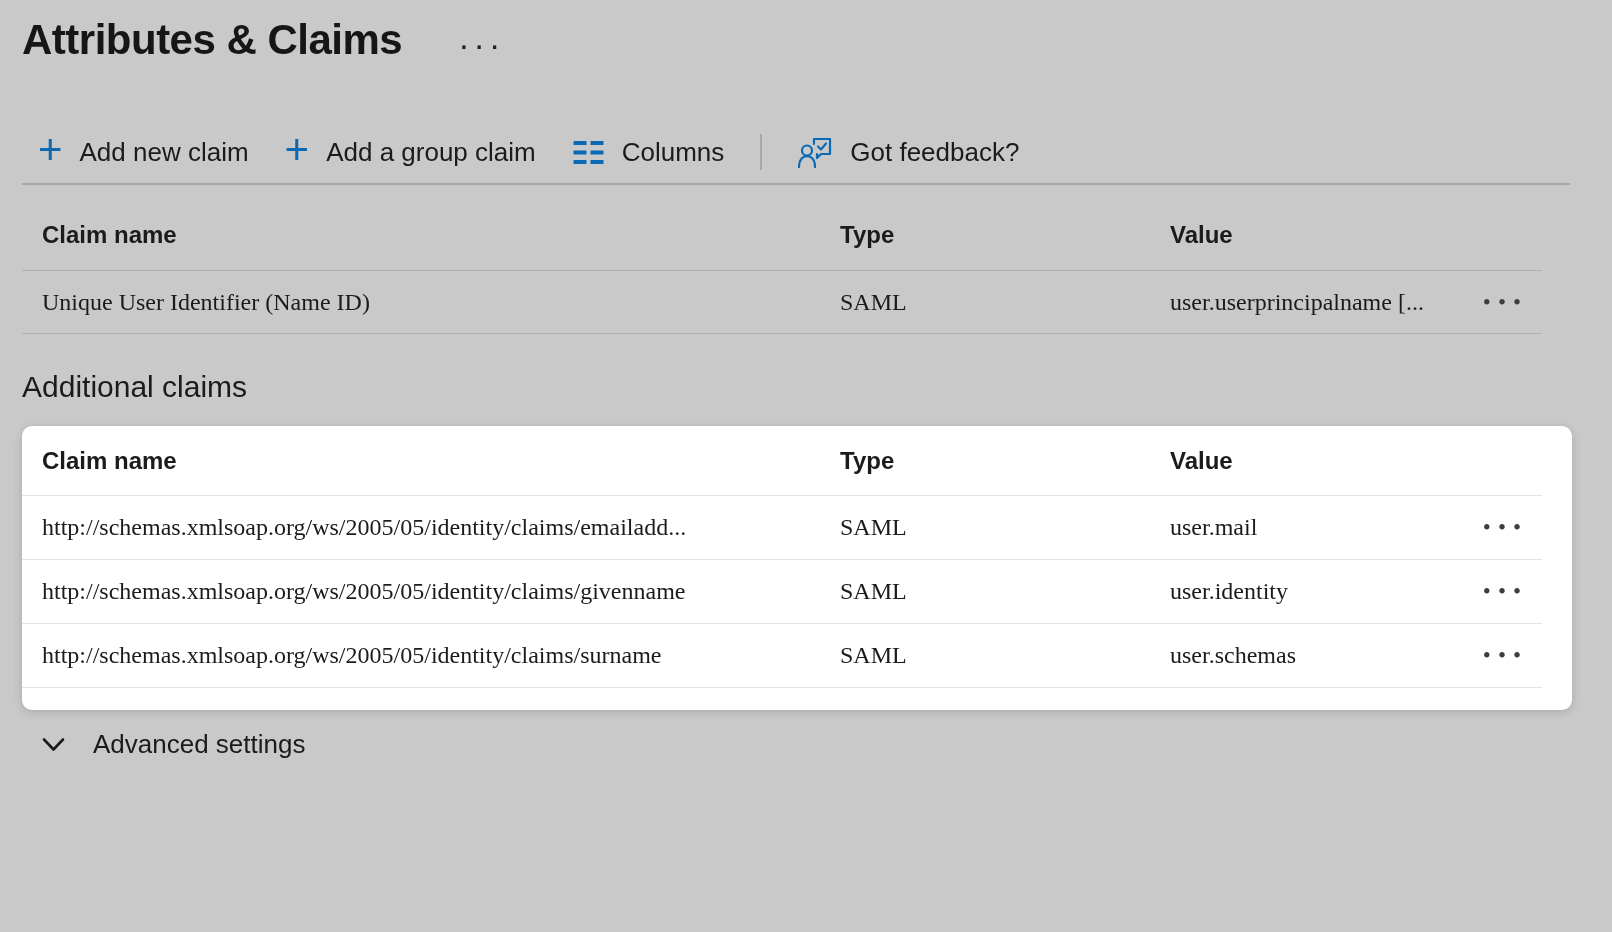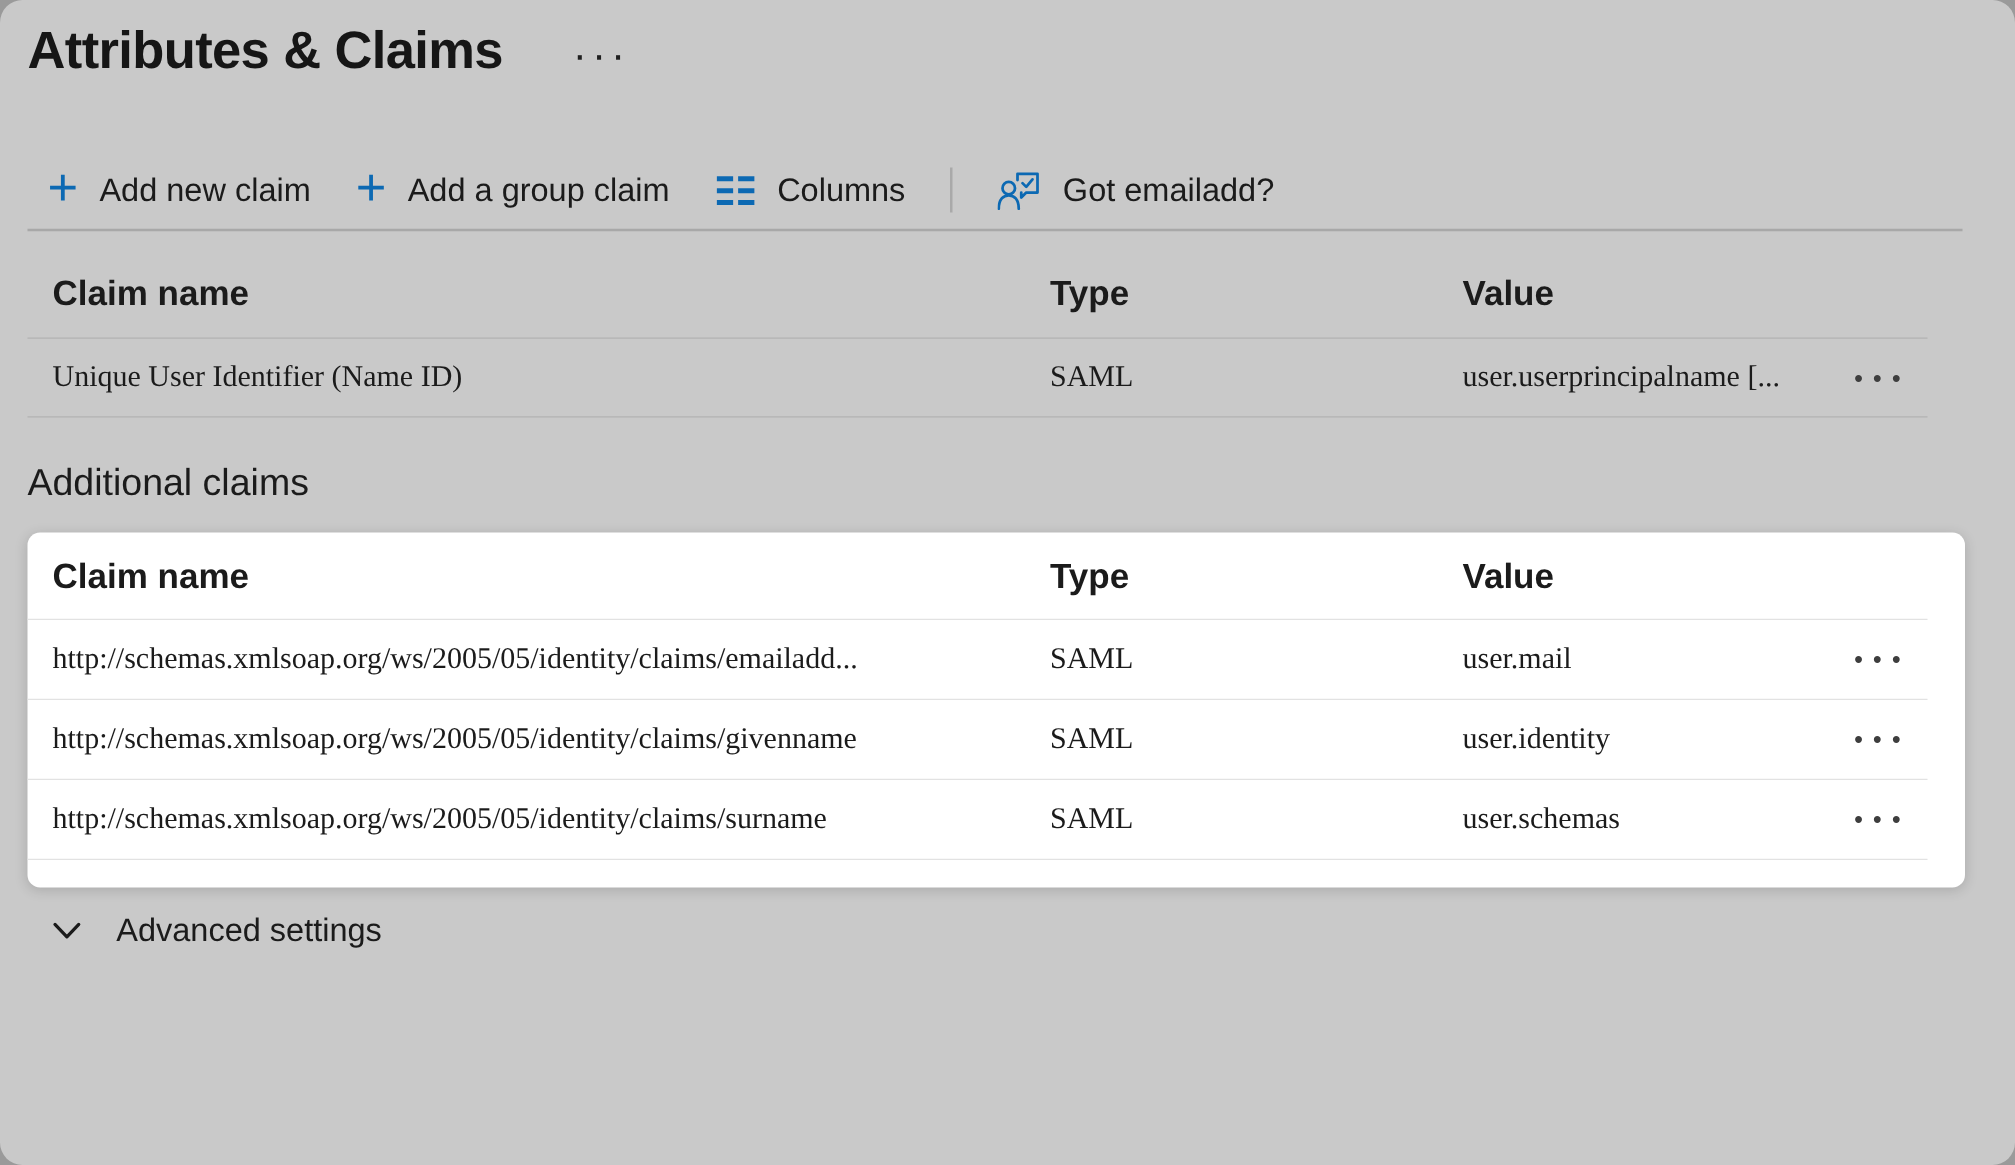--- a/index.html
+++ b/index.html
@@ -5,21 +5,20 @@
   * { box-sizing: border-box; }
   html, body { margin: 0; padding: 0; background: #9a9a9a; }
   .screen {
     position: relative;
     width: 1612px;
     height: 932px;
     background: var(--background, #c9c9c9);
     color: var(--text, #1b1b1b);
     font-family: "Liberation Sans", sans-serif;
     overflow: hidden;
-    border-radius: 18px;
   }
 
   
   .title-row { display: flex; align-items: center; padding: 14px 0 0 22px; }
   .page-title {
     margin: 0;
     font-size: 42px;
     line-height: 52px;
     font-weight: 700;
     letter-spacing: -0.5px;
@@ -67,21 +66,21 @@
   .section-heading.additional { margin-top: 35px; }
 
   
   .claims-table { width: 1520px; margin: 14px 0 0 22px; }
   .trow {
     display: grid;
     grid-template-columns: 818px 330px 1fr 96px;
     align-items: center;
   }
   .trow .c1 { padding-left: 20px; }
-  .header-row { height: 72px; font-weight: 700; font-size: 28px; }
+  .header-row { height: 72px; font-weight: 700; font-size: 24px; }
   .data-row { height: 63px; font-size: 24px; cursor: pointer; font-family: Liberation Serif, serif; }
   .gray-table .trow { border-bottom: 1px solid var(--separator-gray, #b2b2b2); }
   .cell { overflow: hidden; white-space: nowrap; text-overflow: clip; }
 
   .dots-btn {
     justify-self: end;
     background: none; border: none; cursor: pointer;
     padding: 0 14px 0 0;
     font-family: inherit;
     font-size: 23px; letter-spacing: 7px; line-height: 1;
@@ -142,21 +141,21 @@
       <span>Columns</span>
     </button>
     <div class="vdiv"></div>
     <button class="tb-btn">
       <svg class="tb-icon-svg" width="35" height="31" viewBox="0 0 35 31" fill="none">
         <polyline points="16,7 16,2 32,2 32,17 23,17 19,21 19,17" stroke-width="2.2" stroke-linejoin="round" stroke-linecap="round"></polyline>
         <path d="M20 9.5 L23 12.5 L28 6.5" stroke-width="2.2" stroke-linejoin="round" stroke-linecap="round"></path>
         <circle cx="9" cy="13.5" r="5" stroke-width="2.2"></circle>
         <path d="M1 30 C1 22.5 4.8 19.2 9 19.2 C13.2 19.2 17 22.5 17 30" stroke-width="2.2" stroke-linecap="round"></path>
       </svg>
-      <span>Got emailadd?</span>
+      <span>Got feedback?</span>
     </button>
   </div>
 
   <div class="toolbar-divider"></div>
 
   <div class="claims-table gray-table">
     <div class="trow header-row">
       <div class="cell c1">Claim name</div>
       <div class="cell">Type</div>
       <div class="cell">Value</div>

